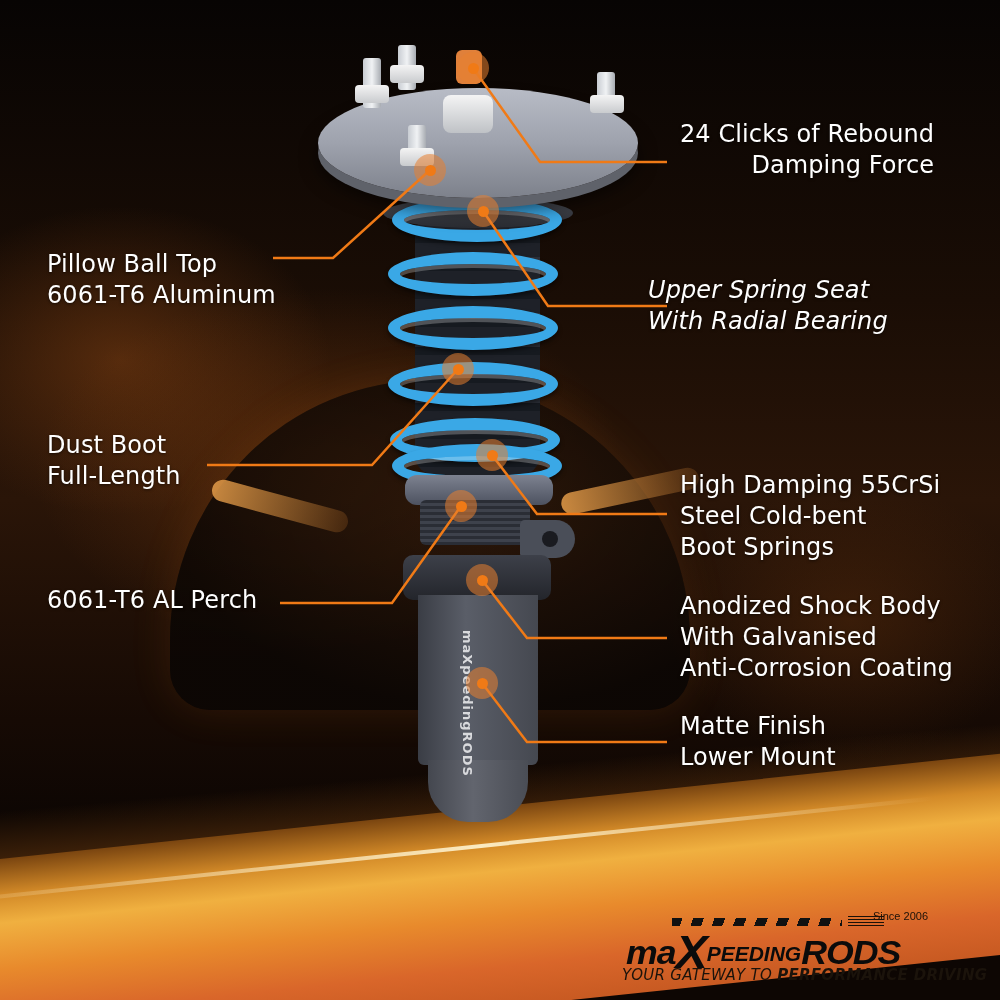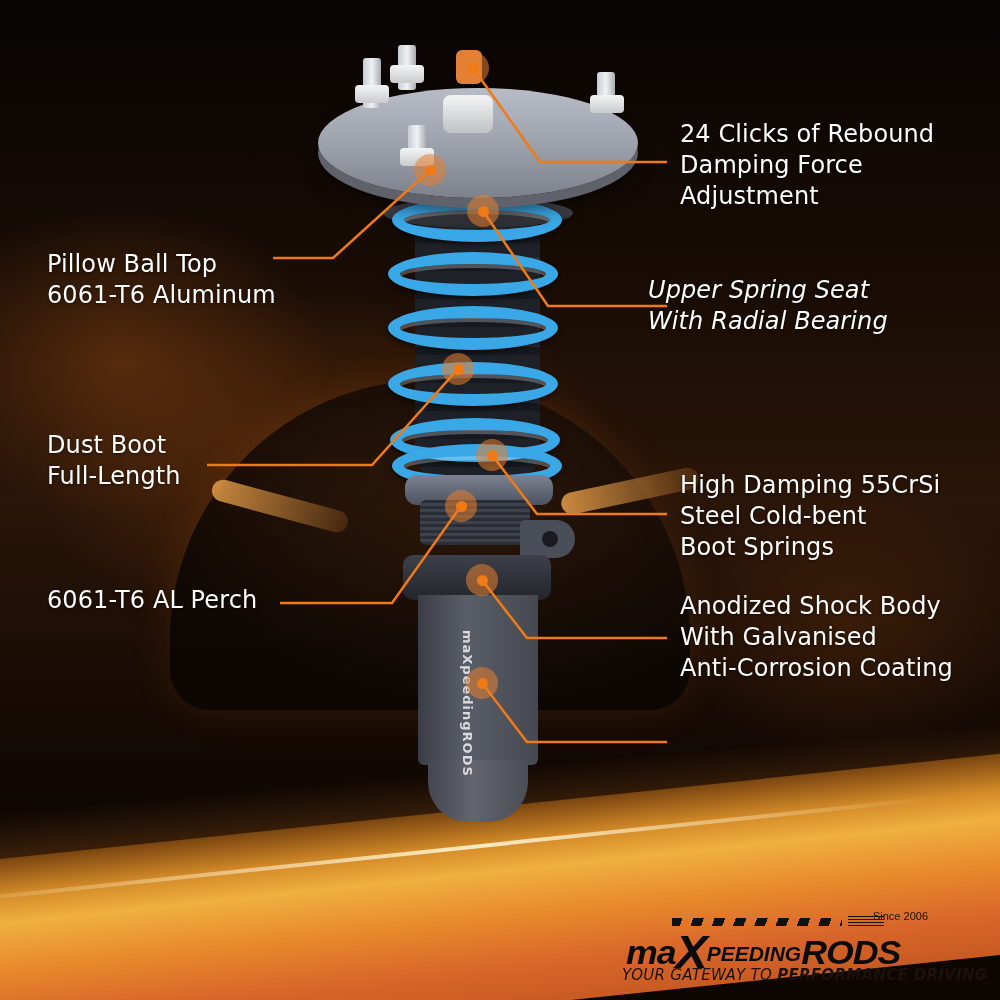--- a/index.html
+++ b/index.html
@@ -140,38 +140,41 @@
     <span>6061-T6 Aluminum</span>
   </div>
   <div class="label" style="left:47px;top:430px;">
     <span>Dust Boot</span>
     <span>Full-Length</span>
   </div>
   <div class="label" style="left:47px;top:585px;">
     <span>6061-T6 AL Perch</span>
   </div>
 
-  <div class="label" style="left:680px;top:119px;">
+  <div class="label" style="left:680px;top:119px;text-align:right;">
     <span>24 Clicks of Rebound</span>
     <span>Damping Force</span>
-    <span>Adjustment</span>
   </div>
   <div class="label" style="left:648px;top:275px;font-style:italic;">
     <span>Upper Spring Seat</span>
     <span>With Radial Bearing</span>
   </div>
   <div class="label" style="left:680px;top:470px;">
     <span>High Damping 55CrSi</span>
     <span>Steel Cold-bent</span>
     <span>Boot Springs</span>
   </div>
   <div class="label" style="left:680px;top:591px;">
     <span>Anodized Shock Body</span>
     <span>With Galvanised</span>
     <span>Anti-Corrosion Coating</span>
+  </div>
+  <div class="label" style="left:680px;top:711px;">
+    <span>Matte Finish</span>
+    <span>Lower Mount</span>
   </div>
 
   <div class="brand">
     <div class="checker"></div>
     <div class="since-lines"></div>
     <div class="since">Since 2006</div>
     <div class="logo-word">
       <span>ma</span><span class="x">X</span><span class="mid">PEEDING</span><span>RODS</span>
     </div>
     <div class="tagline">

